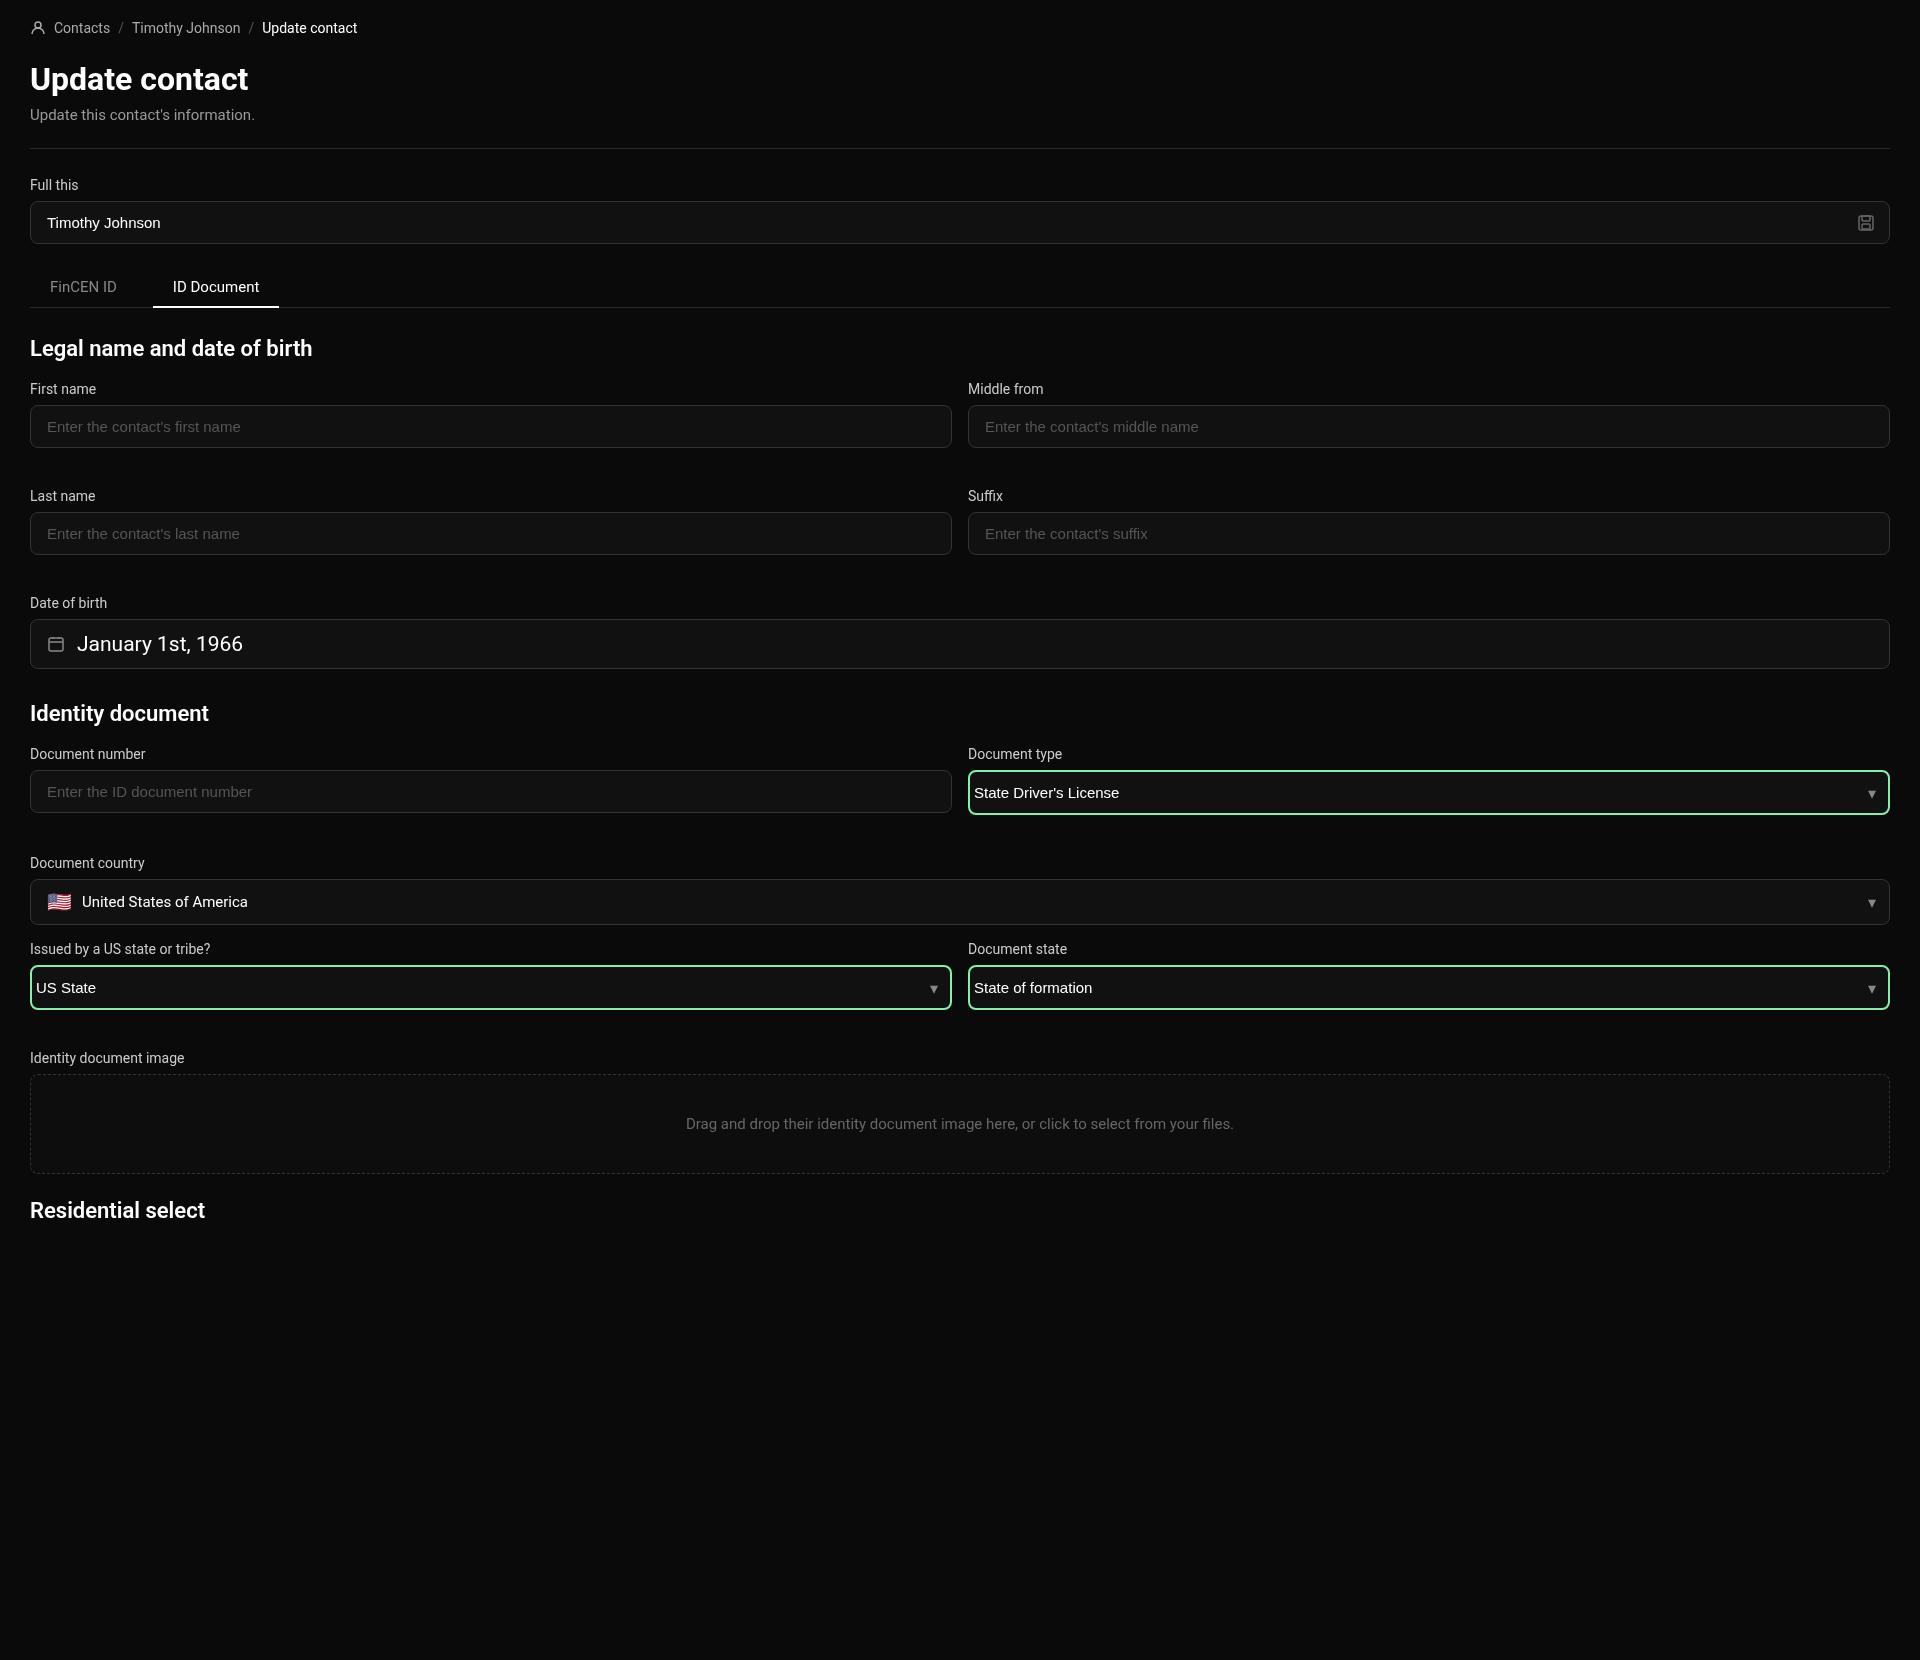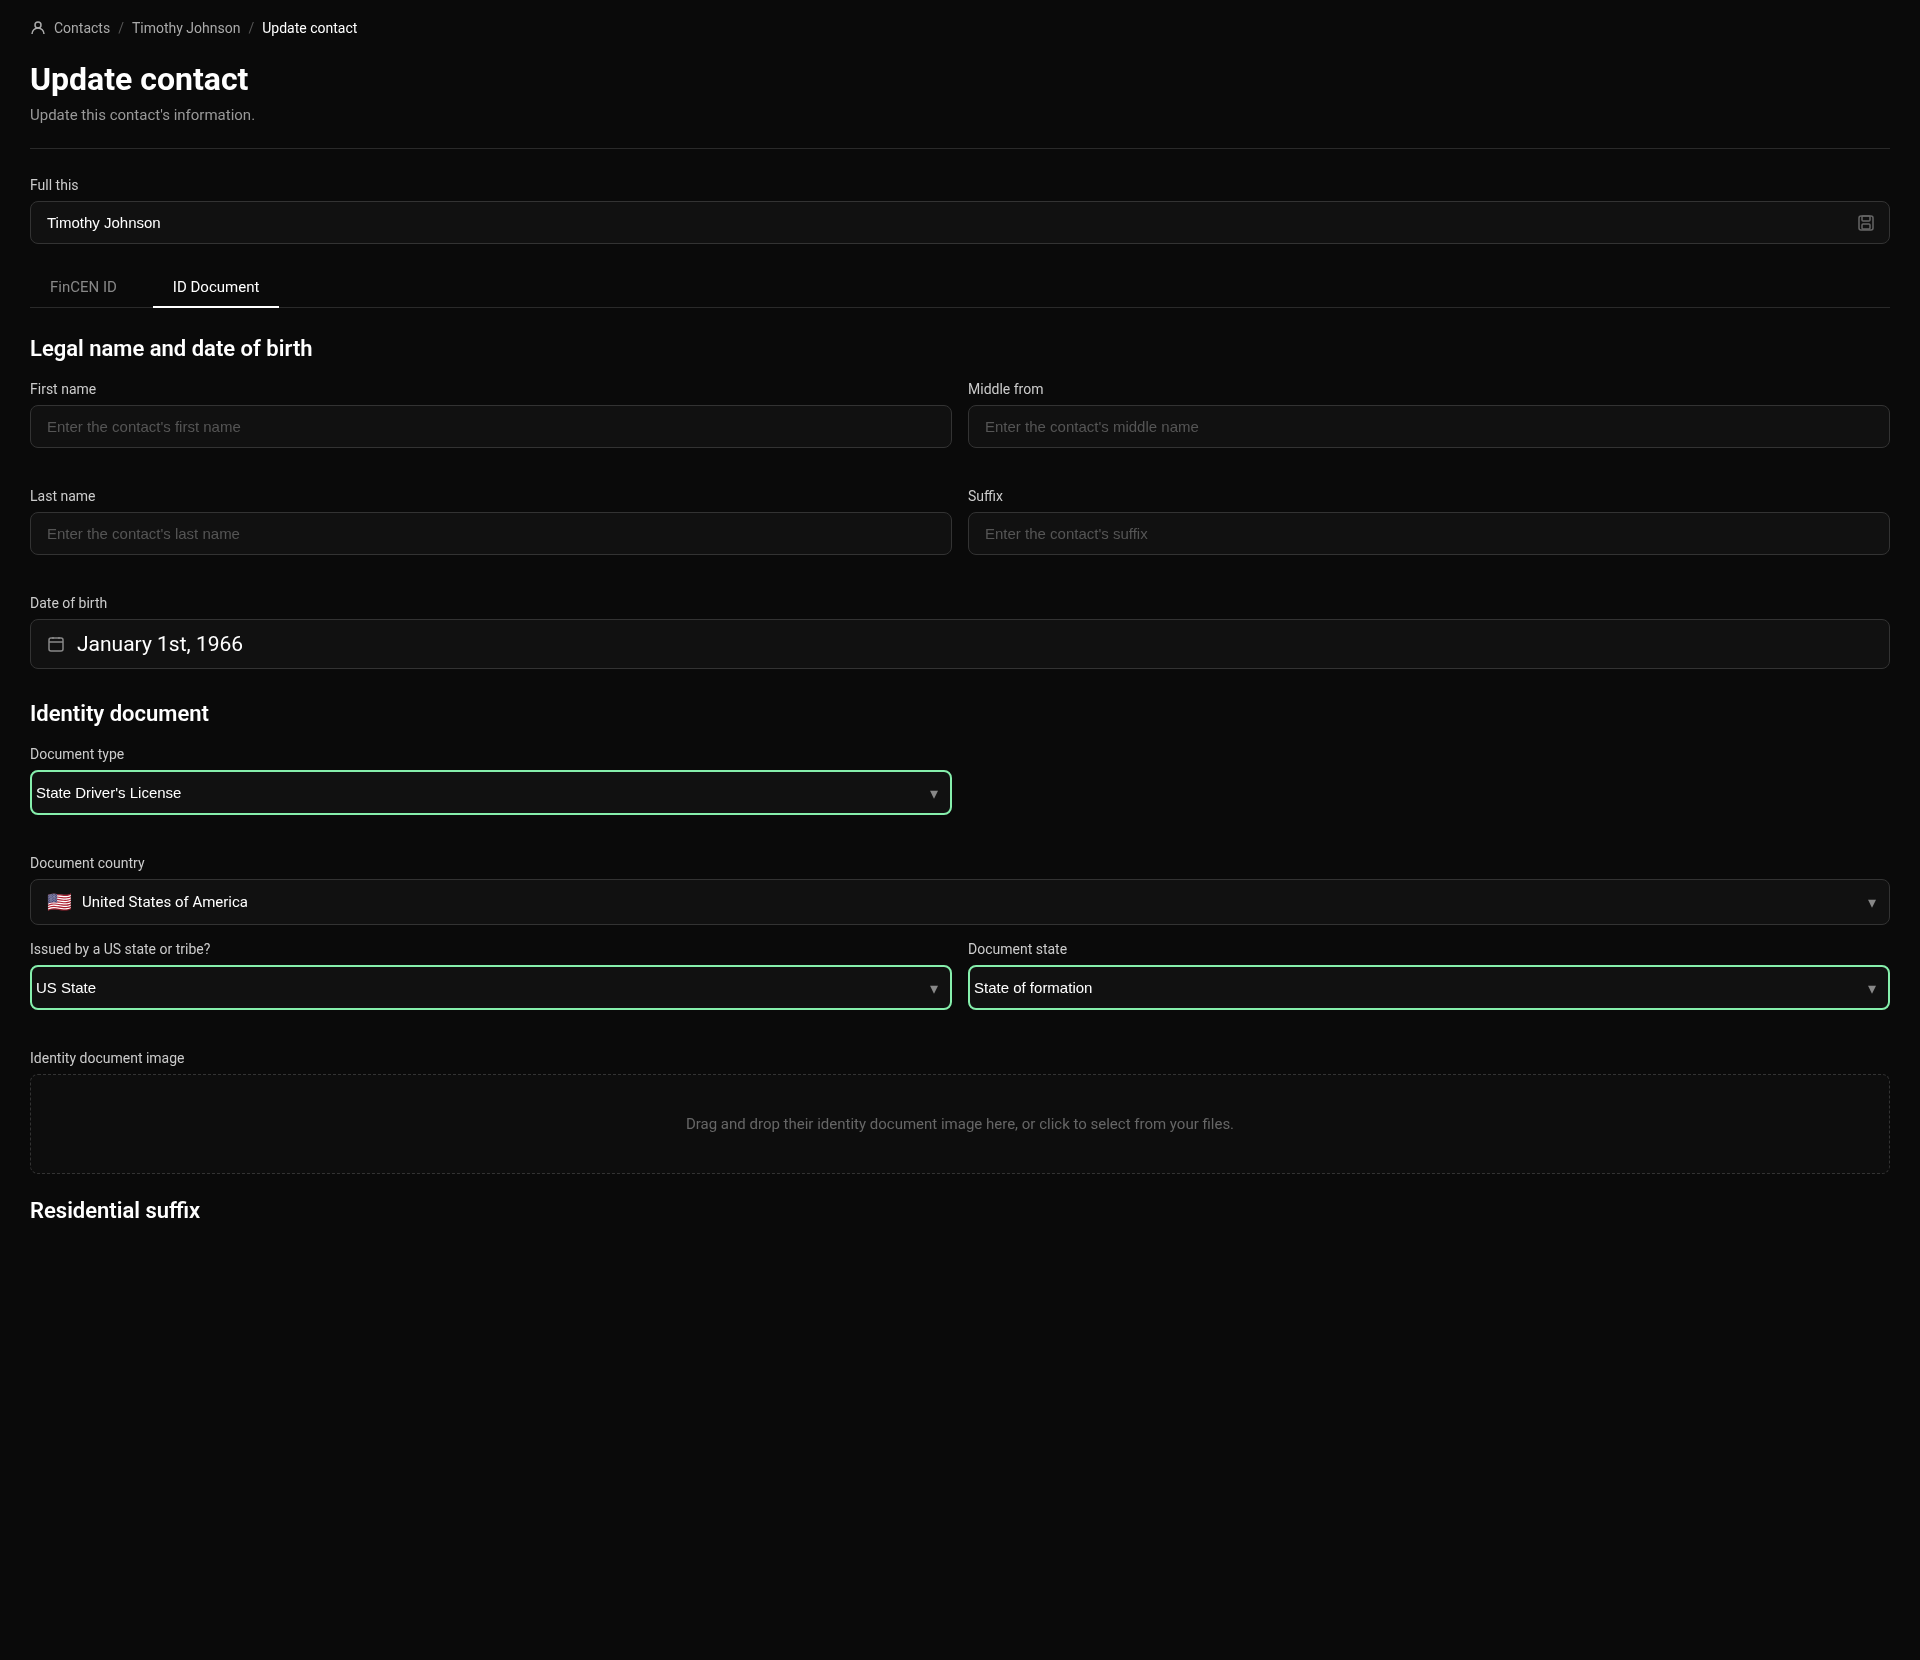--- a/index.html
+++ b/index.html
@@ -345,20 +345,24 @@
       </span>
       <span class="date-value">January 1st, 1966</span>
     </div>
   </div>
 </div>
 
 <div class="identity-section">
   <h2 class="section-heading">Identity document</h2>
 
   <div class="two-col">
+    <div class="field-group">
+      <label class="field-label">Document number</label>
+      <input type="text" class="text-input" placeholder="Enter the ID document number" style="">
+    </div>
     <div class="field-group">
       <label class="field-label">Document type</label>
       <div class="select-wrapper">
         <select class="select-input">
           <option selected="">State Driver's License</option>
           <option>Passport</option>
           <option>State ID</option>
           <option>Foreign Passport</option>
         </select>
         <span class="select-chevron">▾</span>
@@ -409,14 +413,14 @@
 
   <div class="field-group">
     <label class="field-label">Identity document image</label>
     <div class="upload-area">
       <span>Drag and drop their identity document image here, or click to select from your files.</span>
     </div>
   </div>
 </div>
 
 <div>
-  <h2 class="residential-heading">Residential suffix</h2>
+  <h2 class="residential-heading">Residential select</h2>
 </div>
 
 </body></html>

